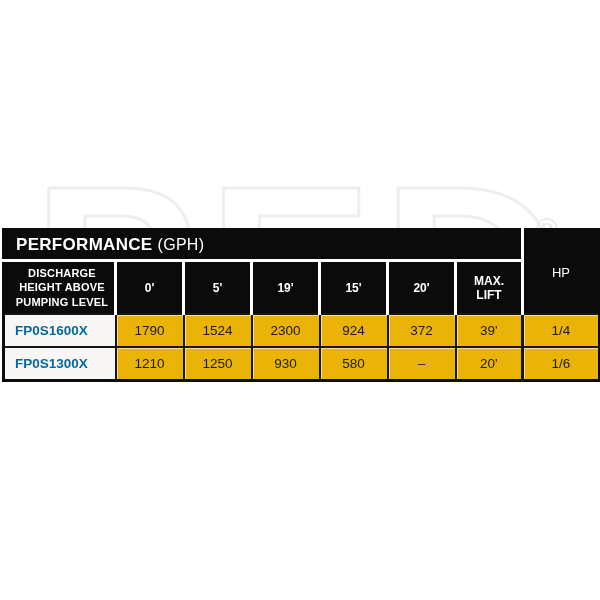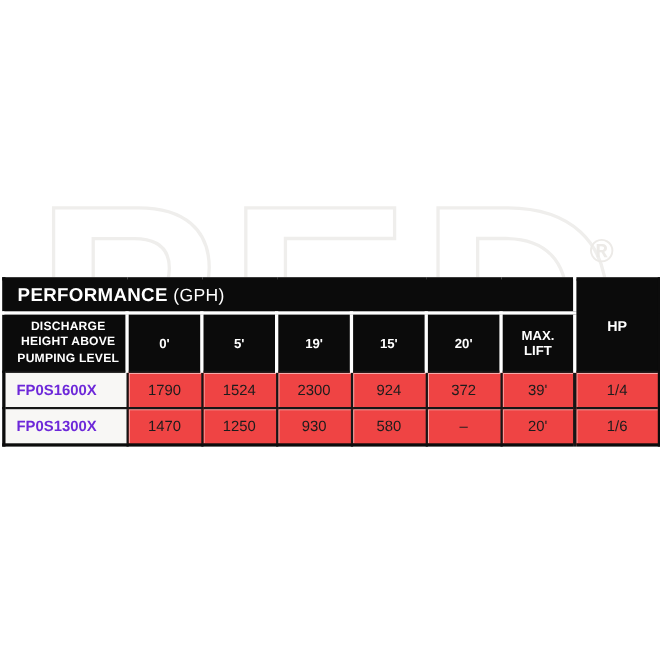--- a/index.html
+++ b/index.html
@@ -45,21 +45,20 @@
   table.spec {
     position: absolute;
     left: 2px;
     top: 228px;
     width: 596px;
     table-layout: fixed;
     border-collapse: collapse;
     z-index: 1;
     background: #ffffff;
     border: 3px solid #0c0c0c;
-    margin-top: 24px;
   }
 
   
   td.perf-title {
     background: #0b0b0b;
     color: #ffffff;
     height: 28px;
     padding: 0 0 0 11px;
     font-size: 17px;
     font-weight: bold;
@@ -70,21 +69,21 @@
   }
   td.perf-title .gph {
     font-weight: normal;
     font-size: 16px;
   }
   td.hp-head {
     background: #0b0b0b;
     color: #ffffff;
     border-left: 3px solid #ffffff;
     font-size: 13px;
-    font-weight: bold;
+    font-weight: normal;
     text-align: center;
     vertical-align: middle;
   }
 
   
   tr.colhead-row th {
     background: #0b0b0b;
     color: #ffffff;
     height: 47px;
     font-size: 12px;
@@ -100,31 +99,31 @@
     text-align: left;
     font-size: 11px !important;
     line-height: 1.3;
     padding: 2px 4px 2px 9px !important;
     letter-spacing: 0.2px;
   }
 
   
   tr.data-row td {
     height: 29px;
-    background: #ef4444;
+    background: #eab308;
     border: 2px solid #161616;
     font-size: 13.5px;
     color: #1c1c1c;
     text-align: center;
     vertical-align: middle;
     box-shadow: inset 1px 1px 0 rgba(255,255,255,0.55);
   }
   tr.data-row td.model {
     background: #f8f7f5;
-    color: #6d28d9;
+    color: #0369a1;
     font-weight: bold;
     text-align: left;
     padding-left: 10px;
     box-shadow: none;
   }
   tr.data-row td.hp-cell {
     border-left: 3px solid #161616;
   }
 </style>
 </head>
@@ -170,21 +169,21 @@
     <td>1524</td>
     <td>2300</td>
     <td>924</td>
     <td>372</td>
     <td>39'</td>
     <td class="hp-cell">1/4</td>
   </tr>
 
   <tr class="data-row">
     <td class="model">FP0S1300X</td>
-    <td>1470</td>
+    <td>1210</td>
     <td>1250</td>
     <td>930</td>
     <td>580</td>
     <td>–</td>
     <td>20'</td>
     <td class="hp-cell">1/6</td>
   </tr>
 </tbody>
   </table>
 

